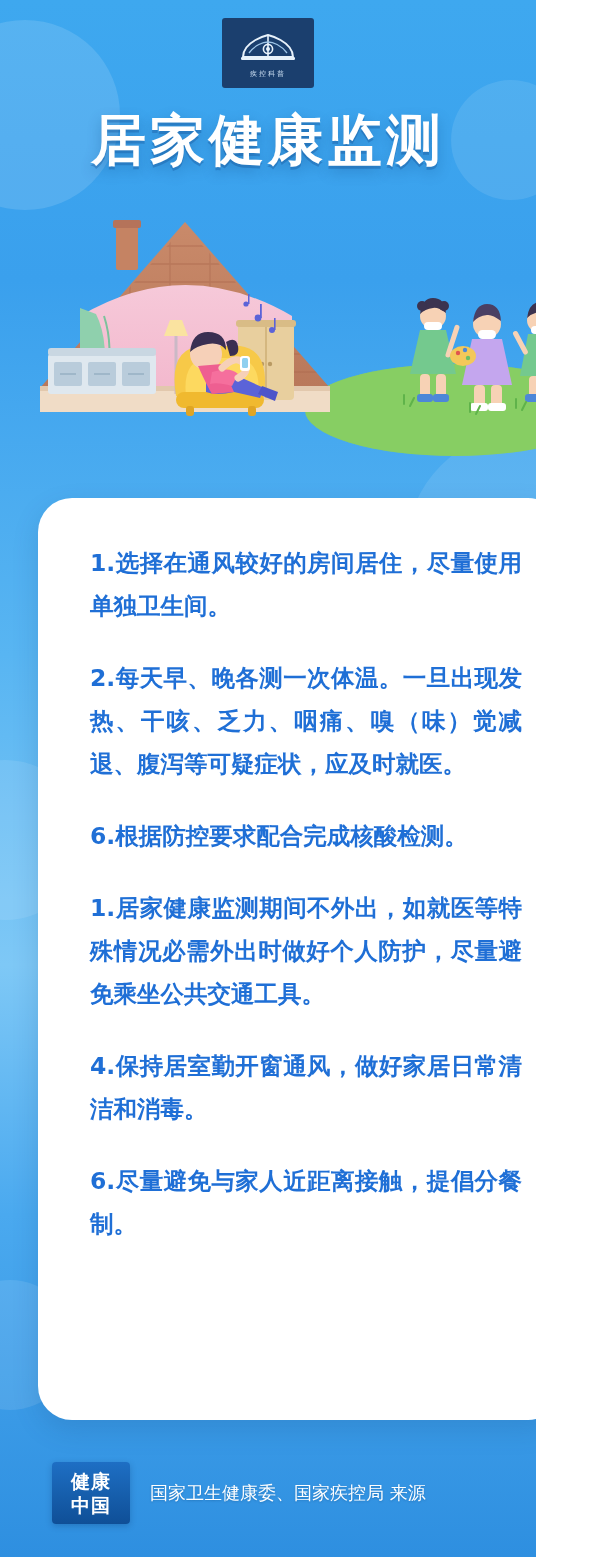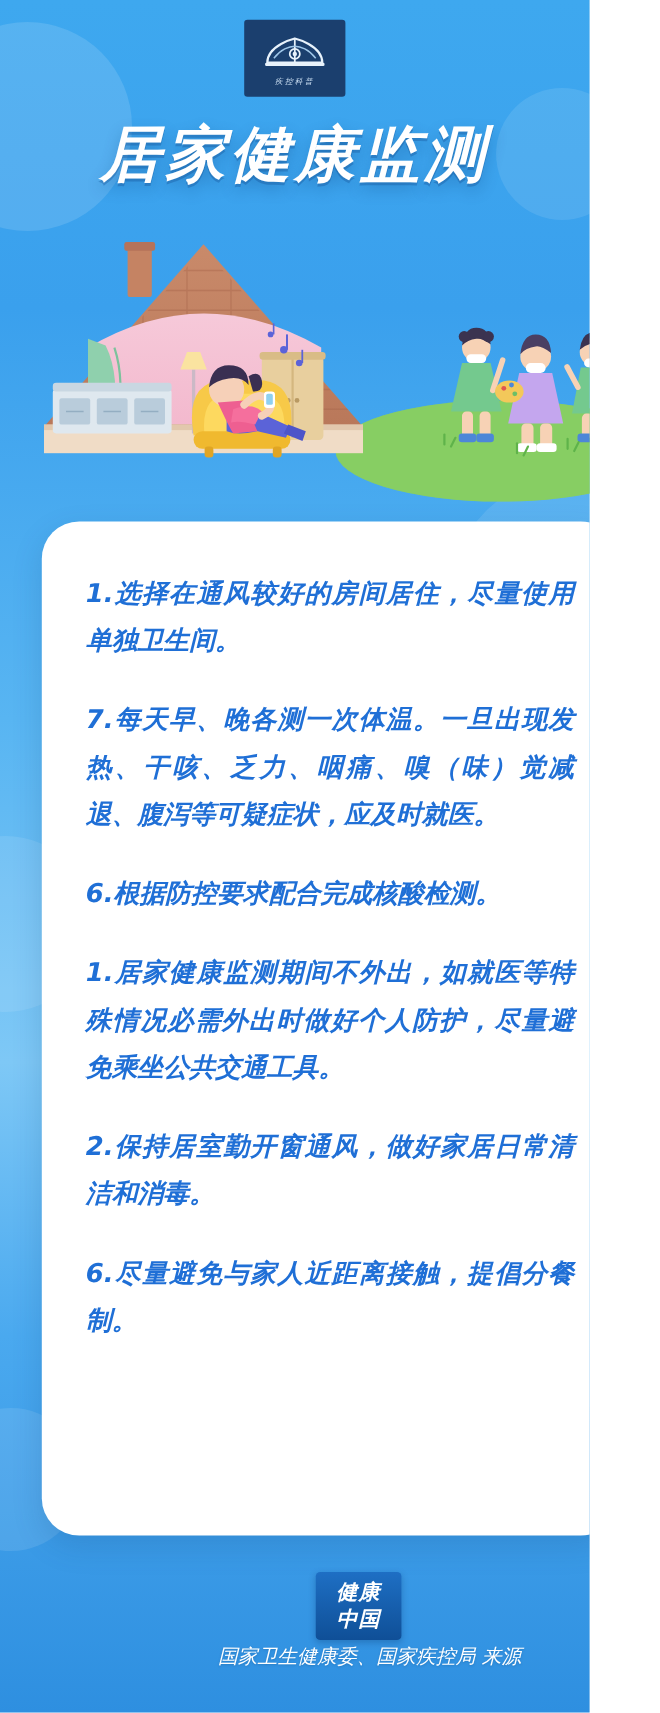--- a/index.html
+++ b/index.html
@@ -10,21 +10,20 @@
   body {
     font-family: "Liberation Sans", "DejaVu Sans", sans-serif;
   }
 
   #poster {
     position: relative;
     width: 536px;
     height: 1557px;
     overflow: hidden;
     background: linear-gradient(180deg, #3ea8ef 0%, #3aa0ed 18%, #58b5f2 42%, #7ec8f6 62%, #4aa9ef 78%, #2e8fe0 100%);
-    font-style: italic;
   }
 
   
   .blob {
     position: absolute;
     border-radius: 50%;
     background: rgba(255,255,255,0.13);
     pointer-events: none;
   }
   .blob.b1 { width: 190px; height: 190px; left: -70px; top: 20px; }
@@ -79,27 +78,27 @@
     left: 0;
     width: 600px;
     height: 262px;
   }
   .illus svg { display: block; width: 600px; height: 262px; }
 
   
   .card {
     position: absolute;
     left: 38px;
-    top: 474px;
+    top: 498px;
     width: 524px;
     height: 922px;
     background: #ffffff;
     border-radius: 34px;
     box-shadow: 0 10px 26px rgba(20,70,130,0.18);
-    padding: 44px 40px 20px 40px;
+    padding: 44px 40px 20px 52px;
   }
   .card-shadow {
     position: absolute;
     left: 50px;
     top: 486px;
     width: 524px;
     height: 922px;
     border-radius: 34px;
     background: rgba(255,255,255,0.22);
     z-index: -1;
@@ -118,21 +117,20 @@
 
   
   .footer {
     position: absolute;
     left: 0; bottom: 0;
     width: 600px;
     height: 128px;
     display: flex;
     align-items: center;
     padding-left: 52px;
-    flex-direction: column;
   }
   .footer-logo {
     width: 78px;
     height: 62px;
     background: linear-gradient(180deg,#1e6fc4 0%, #0f4f97 100%);
     border-radius: 4px;
     color: #fff;
     font-size: 19px;
     font-weight: bold;
     line-height: 24px;
@@ -340,24 +338,24 @@
           <path d="M476 218 l4 -8"></path>
         <path d="M516 212 l0 -9"></path>
           <path d="M522 214 l4 -8"></path>
       </g>
     </svg>
   </div>
 
   <div class="card-shadow"></div>
   <div class="card">
     <div class="item">1.选择在通风较好的房间居住，尽量使用单独卫生间。</div>
-    <div class="item">7.每天早、晚各测一次体温。一旦出现发热、干咳、乏力、咽痛、嗅（味）觉减退、腹泻等可疑症状，应及时就医。</div>
+    <div class="item">2.每天早、晚各测一次体温。一旦出现发热、干咳、乏力、咽痛、嗅（味）觉减退、腹泻等可疑症状，应及时就医。</div>
     <div class="item">6.根据防控要求配合完成核酸检测。</div>
     <div class="item">1.居家健康监测期间不外出，如就医等特殊情况必需外出时做好个人防护，尽量避免乘坐公共交通工具。</div>
-    <div class="item">2.保持居室勤开窗通风，做好家居日常清洁和消毒。</div>
+    <div class="item">4.保持居室勤开窗通风，做好家居日常清洁和消毒。</div>
     <div class="item">6.尽量避免与家人近距离接触，提倡分餐制。</div>
   </div>
 
   <div class="footer">
     <div class="footer-logo">
       <span>健康</span>
       <span>中国</span>
     </div>
     <div class="footer-text">
       <div class="footer-line">国家卫生健康委、国家疾控局  来源</div>

